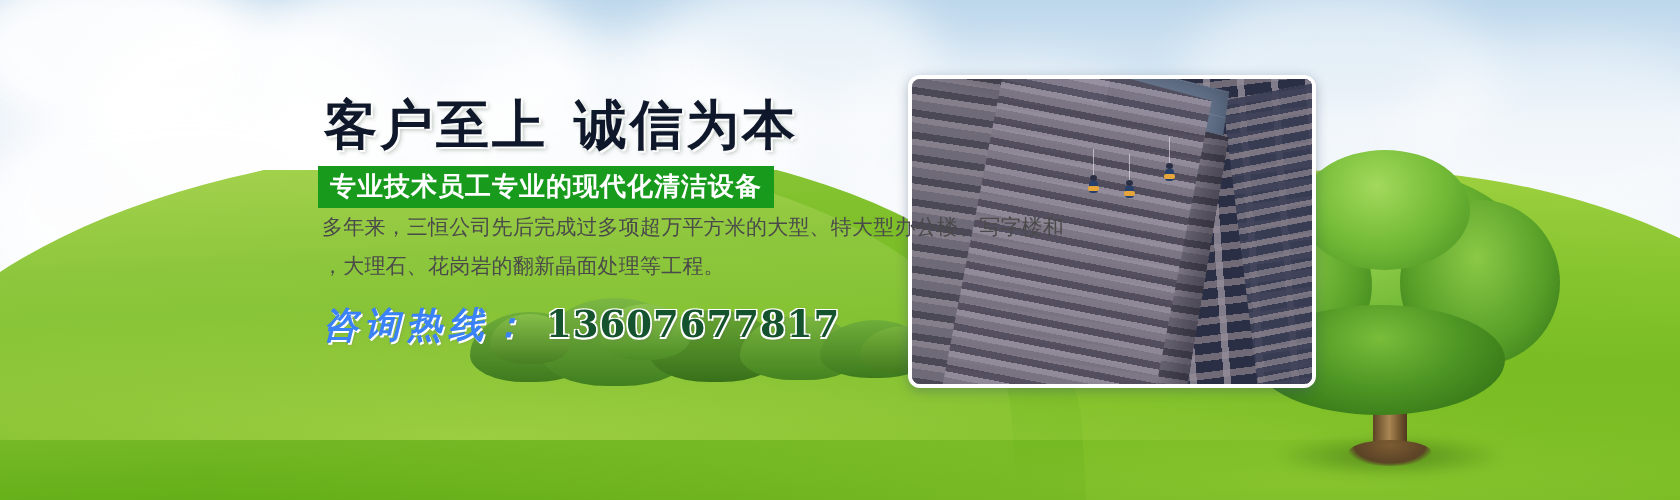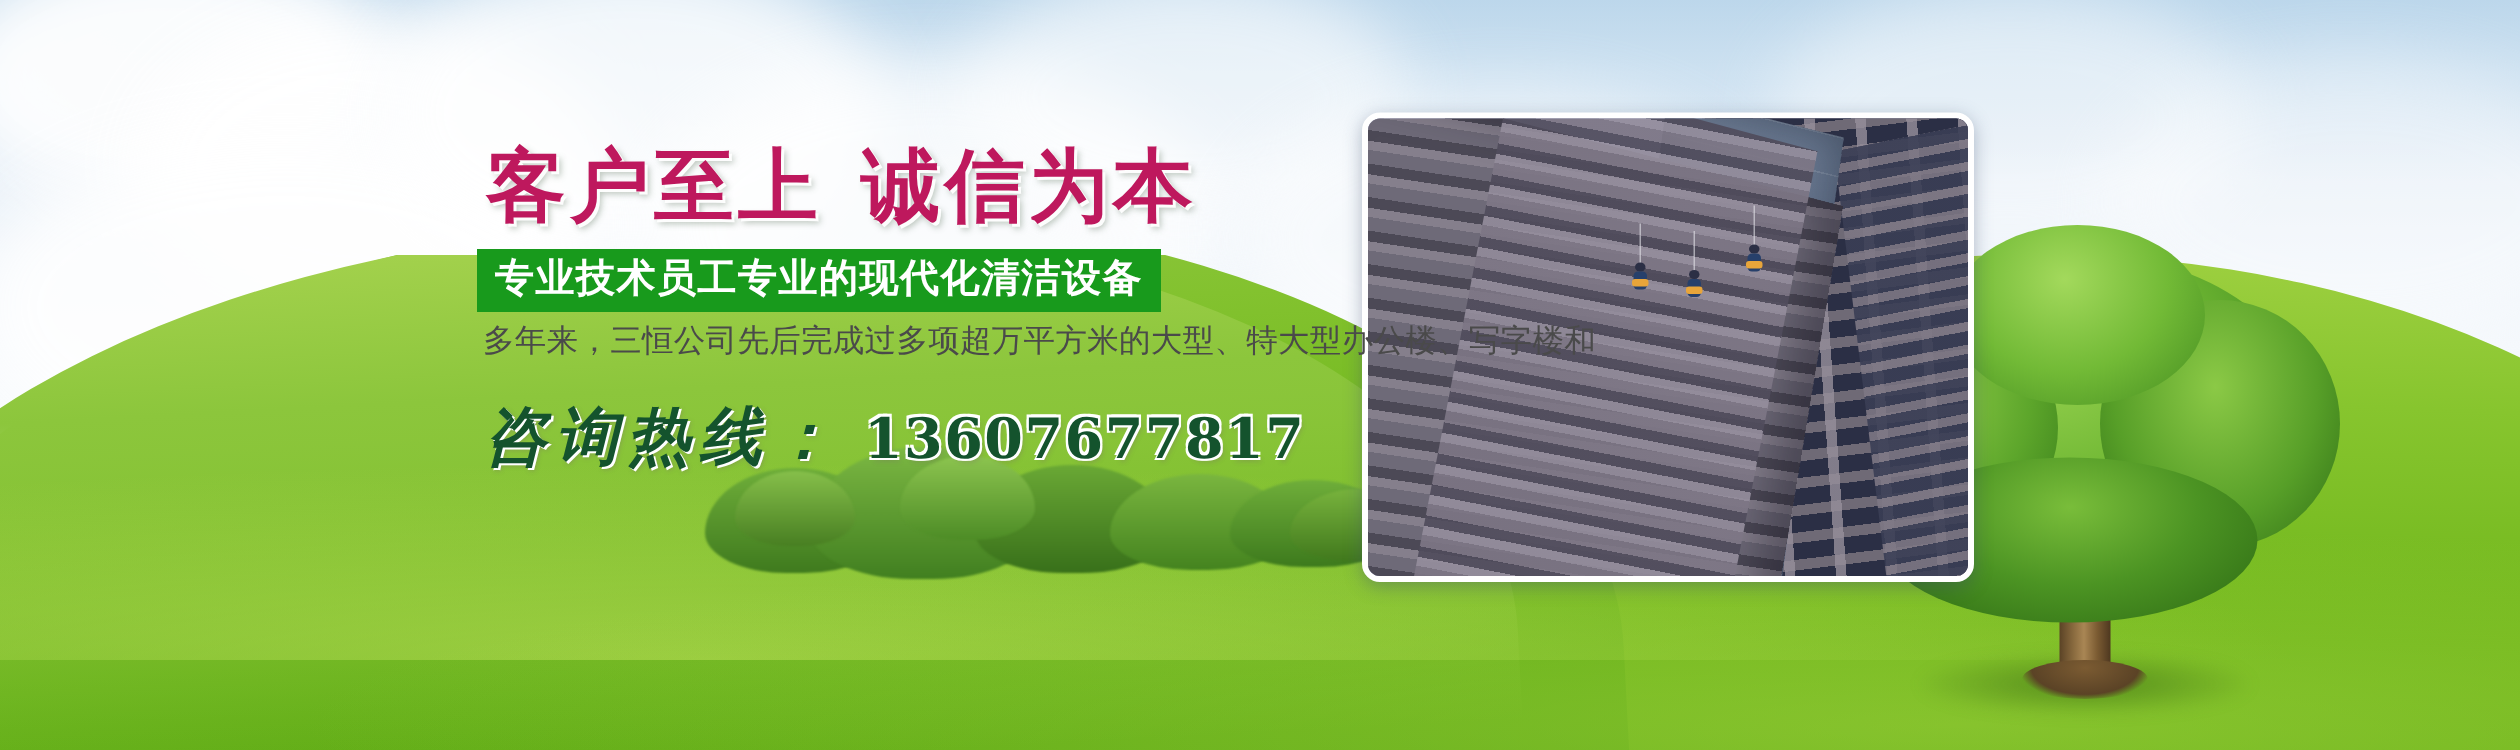--- a/index.html
+++ b/index.html
@@ -94,21 +94,21 @@
     background:radial-gradient(ellipse at 50% 50%, rgba(40,85,15,.5) 0%, rgba(60,110,20,.18) 55%, rgba(60,110,20,0) 75%);
     filter:blur(5px);
   }
 
   
   .copy{position:absolute;left:318px;top:96px;width:590px;}
 
   .headline{
     font-family:"DejaVu Serif","Liberation Serif",serif;
     font-size:53px;font-weight:700;line-height:1.06;
-    color:#be185d;
+    color:#0f172a;
     letter-spacing:3px;
     text-shadow:
       2px 2px 0 rgba(255,255,255,.95),
       3px 3px 4px rgba(110,130,110,.45);
     white-space:nowrap;
     margin:0 0 14px 6px;
   }
   .headline .gap{display:inline-block;width:26px;}
 
   .subbar{
@@ -135,22 +135,22 @@
   }
   .para div{white-space:nowrap;}
 
   .hotline{
     margin:16px 0 0 4px;
     white-space:nowrap;
   }
   .hl-label{
     font-family:"DejaVu Serif","Liberation Serif",serif;
     font-style:italic;font-weight:700;
-    font-size:42px;letter-spacing:6px;
-    color:#14532d;
+    font-size:36px;letter-spacing:6px;
+    color:#3b82f6;
     text-shadow:1.5px 1.5px 0 #fff, 2px 2px 3px rgba(120,110,100,.35);
   }
   .hl-num{
     font-family:"DejaVu Serif","Liberation Serif",serif;
     font-weight:700;font-size:37px;letter-spacing:1px;
     color:#14532d;
     text-shadow:
       -1.5px -1.5px 0 #fff, 1.5px -1.5px 0 #fff,
       -1.5px 1.5px 0 #fff, 1.5px 1.5px 0 #fff,
       2px 3px 3px rgba(120,110,100,.3);
@@ -353,20 +353,21 @@
   <div class="copy">
 
     <div class="headline">
       <span>客户至上</span><span class="gap"></span><span>诚信为本</span>
     </div>
 
     <div class="subbar">专业技术员工专业的现代化清洁设备</div>
 
     <div class="para">
       <div>多年来，三恒公司先后完成过多项超万平方米的大型、特大型办公楼、写字楼和</div>
+      <div>，大理石、花岗岩的翻新晶面处理等工程。</div>
     </div>
 
     <div class="hotline">
       <span class="hl-label">咨询热线：</span><span class="hl-num">13607677817</span>
     </div>
 
   </div>
 
 </div>
 

